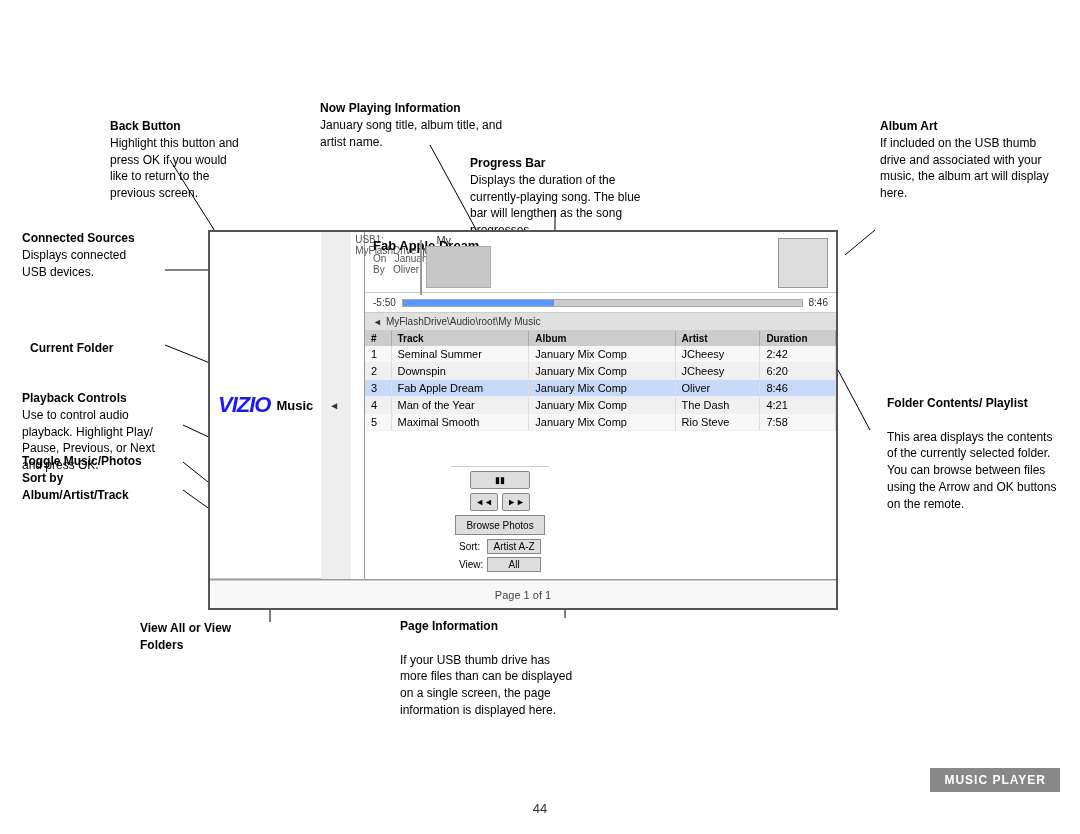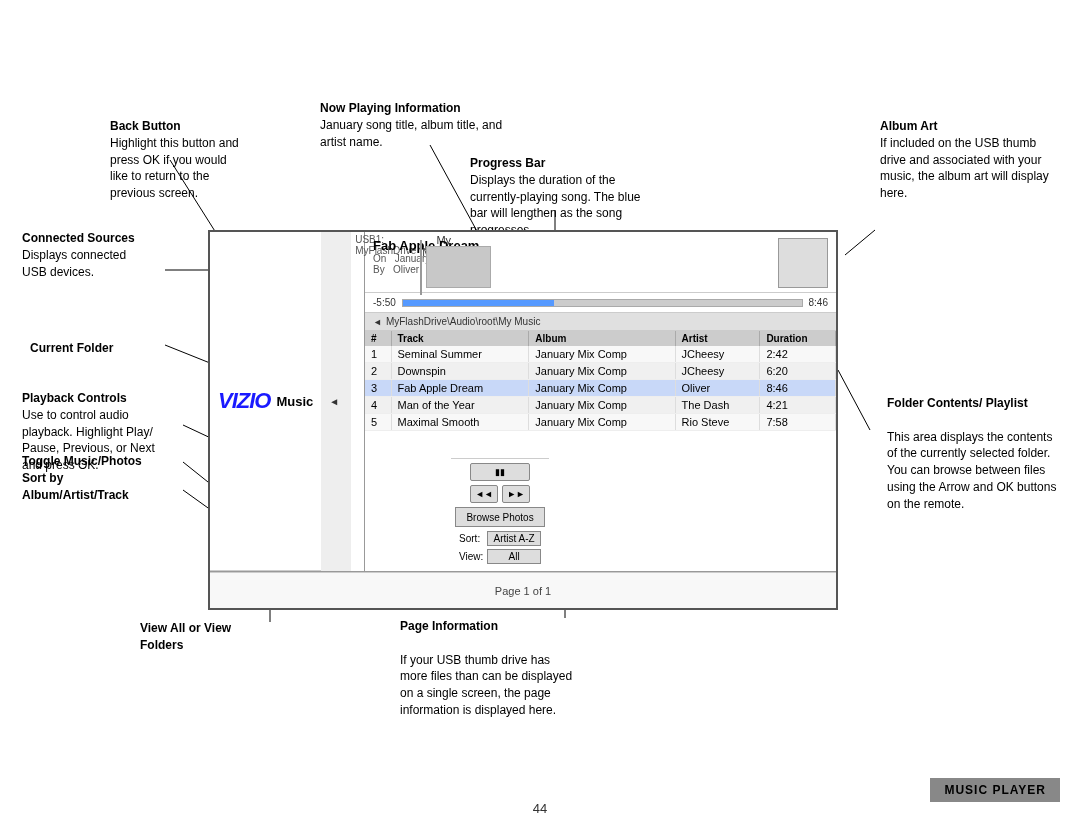--- a/index.html
+++ b/index.html
@@ -324,21 +324,21 @@
     .track-table tr:not(.highlighted) td {
       background: #f8f8f8;
     }
 
     .track-table tr:nth-child(even):not(.highlighted) td {
       background: #f0f0f0;
     }
 
     
     .ui-bottom {
-      height: 36px;
+      height: 28px;
       display: flex;
       align-items: center;
       justify-content: center;
       border-top: 1px solid #ccc;
       background: #f8f8f8;
       font-size: 11px;
       color: #444;
     }
 
     
@@ -347,24 +347,24 @@
       bottom: 18px;
       left: 50%;
       transform: translateX(-50%);
       font-size: 13px;
       color: #333;
     }
 
     
     .music-player-badge {
       position: absolute;
-      bottom: 32px;
+      bottom: 42px;
       right: 20px;
       background: #888;
-      color: #000000;
+      color: #ffffff;
       font-size: 12px;
       font-weight: bold;
       padding: 5px 14px;
       letter-spacing: 1px;
     }
 
     
     .ann-back-btn { top: 118px; left: 110px; width: 130px; }
     .ann-now-playing { top: 100px; left: 320px; width: 200px; }
     .ann-progress-bar { top: 155px; left: 470px; width: 180px; }

